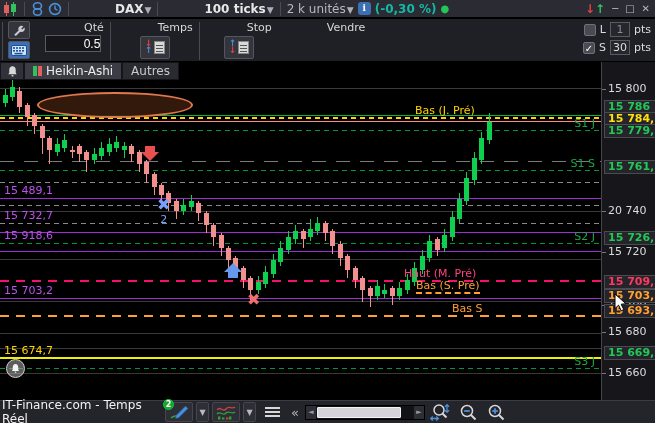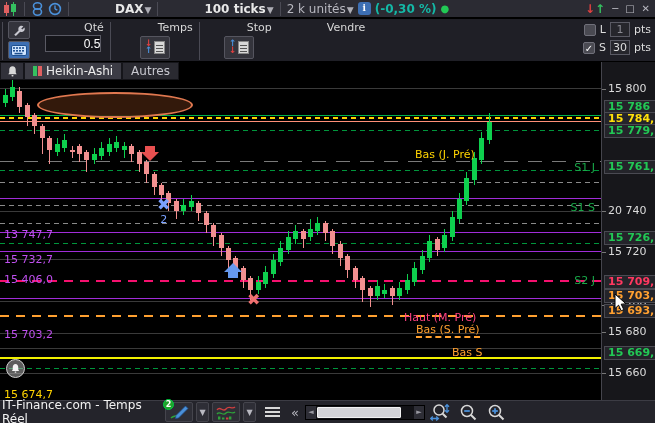--- a/index.html
+++ b/index.html
@@ -40,21 +40,21 @@
   .bigbtn { width:70px; height:23px; border-radius:3px; color:#fff; font-size:12px; display:flex; align-items:center; justify-content:center; margin-top:1px; border:1px solid #00000055; }
   #lsblock { margin-left:auto; padding:3px 4px 0 0; display:flex; flex-direction:column; gap:3px; }
   .lsrow { display:flex; align-items:center; gap:4px; justify-content:flex-end; }
   .chk { width:12px; height:12px; background:#4a4a52; border:1px solid #70707a; border-radius:2px; color:#fff; font-size:10px; line-height:11px; text-align:center; }
   .ptsfld { width:20px; height:15px; background:#26262c; border:1px solid #5a5a64; color:#ddd; text-align:center; font-size:11px; line-height:14px; }
   .dimtxt { color:#8a8a92; }
 
   
   #plot { position:absolute; left:0; top:62px; width:601px; height:338px; background:#000; overflow:hidden; }
   .pline { position:absolute; left:0; right:0; }
-  .linelabel { position:absolute; font-size:11px; white-space:nowrap; z-index:6;margin-top:44px; }
+  .linelabel { position:absolute; font-size:11px; white-space:nowrap; z-index:6; }
   .axtick { position:absolute; left:0; width:4px; height:1px; background:#777; }
   .candle-wick { position:absolute; width:1px; z-index:3; }
   .candle-body { position:absolute; width:5px; z-index:3; }
   .marker { position:absolute; z-index:5; }
   .xmark { font-size:16px; font-weight:bold; line-height:14px; }
   #ellipse-annot { position:absolute; z-index:2; border:2px solid #e07850; border-radius:50%; background:rgba(58,28,12,0.88); }
   #bell-annot { position:absolute; z-index:5; width:19px; height:19px; border-radius:50%; background:rgba(170,170,170,0.55); border:1px solid #cfcfcf; display:flex; align-items:center; justify-content:center; }
 
   
   #tabrow { position:absolute; left:0; top:0; height:18px; display:flex; z-index:8;text-align:right; }
@@ -240,28 +240,28 @@
     <div class="pline" style="top: 55px; height: 2px; background: repeating-linear-gradient(90deg, rgb(255, 212, 0) 0px, rgb(255, 212, 0) 5px, transparent 5px, transparent 9px);"></div>
     <div class="linelabel" style="left: 415px; top: 42px; color: rgb(255, 212, 0);">Bas (J. Pré)</div>
     <div class="pline" style="top: 59px; height: 1px; background: rgb(255, 143, 120);"></div>
     <div class="pline" style="top: 68px; height: 1px; background: repeating-linear-gradient(90deg, rgb(0, 150, 60) 0px, rgb(0, 150, 60) 5px, transparent 5px, transparent 9px);"></div>
     <div class="linelabel" style="right: 6px; top: 55px; color: rgb(24, 168, 72);">S1 J</div>
     <div class="pline" style="top: 99px; height: 1px; background: repeating-linear-gradient(90deg, rgb(122, 122, 122) 0px, rgb(122, 122, 122) 14px, transparent 14px, transparent 24px);"></div>
     <div class="pline" style="top: 108px; height: 1px; background: repeating-linear-gradient(90deg, rgb(0, 150, 60) 0px, rgb(0, 150, 60) 5px, transparent 5px, transparent 9px);"></div>
     <div class="linelabel" style="right: 6px; top: 95px; color: rgb(24, 168, 72);">S1 S</div>
     <div class="pline" style="top: 120px; height: 1px; background: repeating-linear-gradient(90deg, rgb(138, 138, 138) 0px, rgb(138, 138, 138) 5px, transparent 5px, transparent 9px);"></div>
     <div class="pline" style="top: 136px; height: 1px; background: rgb(160, 44, 216);"></div>
-    <div class="linelabel" style="left: 4px; top: 122px; color: rgb(192, 80, 240);">13 747,7</div>
+    <div class="linelabel" style="left: 4px; top: 122px; color: rgb(192, 80, 240);">15 489,1</div>
     <div class="pline" style="top: 143px; height: 1px; background: repeating-linear-gradient(90deg, rgb(138, 138, 138) 0px, rgb(138, 138, 138) 5px, transparent 5px, transparent 9px);"></div>
     <div class="pline" style="top: 149px; height: 1px; background: rgb(58, 58, 58);"></div>
     <div class="pline" style="top: 161px; height: 1px; background: repeating-linear-gradient(90deg, rgb(138, 138, 138) 0px, rgb(138, 138, 138) 5px, transparent 5px, transparent 9px);"></div>
     <div class="linelabel" style="left: 4px; top: 147px; color: rgb(192, 80, 240);">15 732,7</div>
     <div class="pline" style="top: 170px; height: 1px; background: rgb(160, 44, 216);"></div>
     <div class="pline" style="top: 181px; height: 1px; background: repeating-linear-gradient(90deg, rgb(0, 150, 60) 0px, rgb(0, 150, 60) 5px, transparent 5px, transparent 9px);"></div>
-    <div class="linelabel" style="left: 4px; top: 167px; color: rgb(192, 80, 240);">15 406,0</div>
+    <div class="linelabel" style="left: 4px; top: 167px; color: rgb(192, 80, 240);">15 918,6</div>
     <div class="linelabel" style="right: 6px; top: 168px; color: rgb(24, 168, 72);">S2 J</div>
     <div class="pline" style="top: 189px; height: 1px; background: rgb(160, 44, 216);"></div>
     <div class="pline" style="top: 197px; height: 1px; background: rgb(58, 58, 58);"></div>
     <div class="pline" style="top: 218px; height: 2px; background: repeating-linear-gradient(90deg, rgb(245, 16, 110) 0px, rgb(245, 16, 110) 9px, transparent 9px, transparent 16px);"></div>
     <div class="linelabel" style="left: 404px; top: 205px; color: rgb(255, 64, 128);">Haut (M. Pré)</div>
     <div class="linelabel" style="left: 416px; top: 217px; color: rgb(255, 160, 48); border-bottom: 2px dashed rgb(255, 160, 48);">Bas (S. Pré)</div>
     <div class="pline" style="top: 236px; height: 1px; background: rgb(160, 44, 216);"></div>
     <div class="linelabel" style="left: 4px; top: 222px; color: rgb(192, 80, 240);">15 703,2</div>
     <div class="pline" style="top: 239px; height: 1px; background: rgb(58, 58, 58);"></div>
     <div class="pline" style="top: 253px; height: 2px; background: repeating-linear-gradient(90deg, rgb(255, 160, 48) 0px, rgb(255, 160, 48) 9px, transparent 9px, transparent 16px);"></div>

